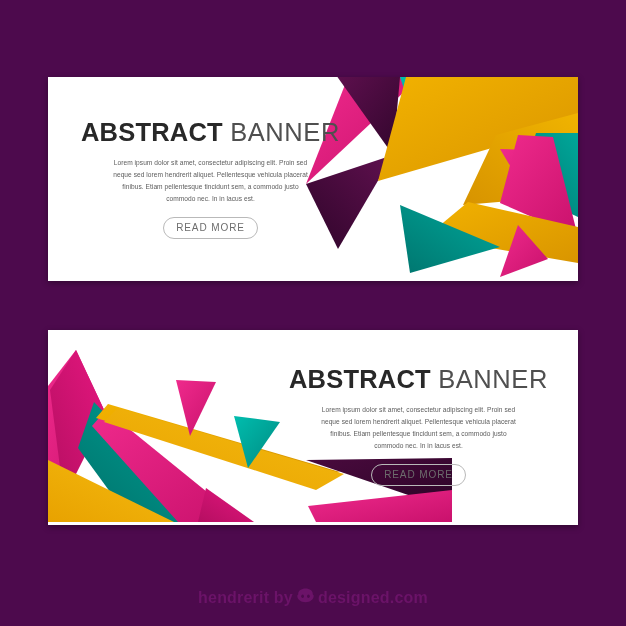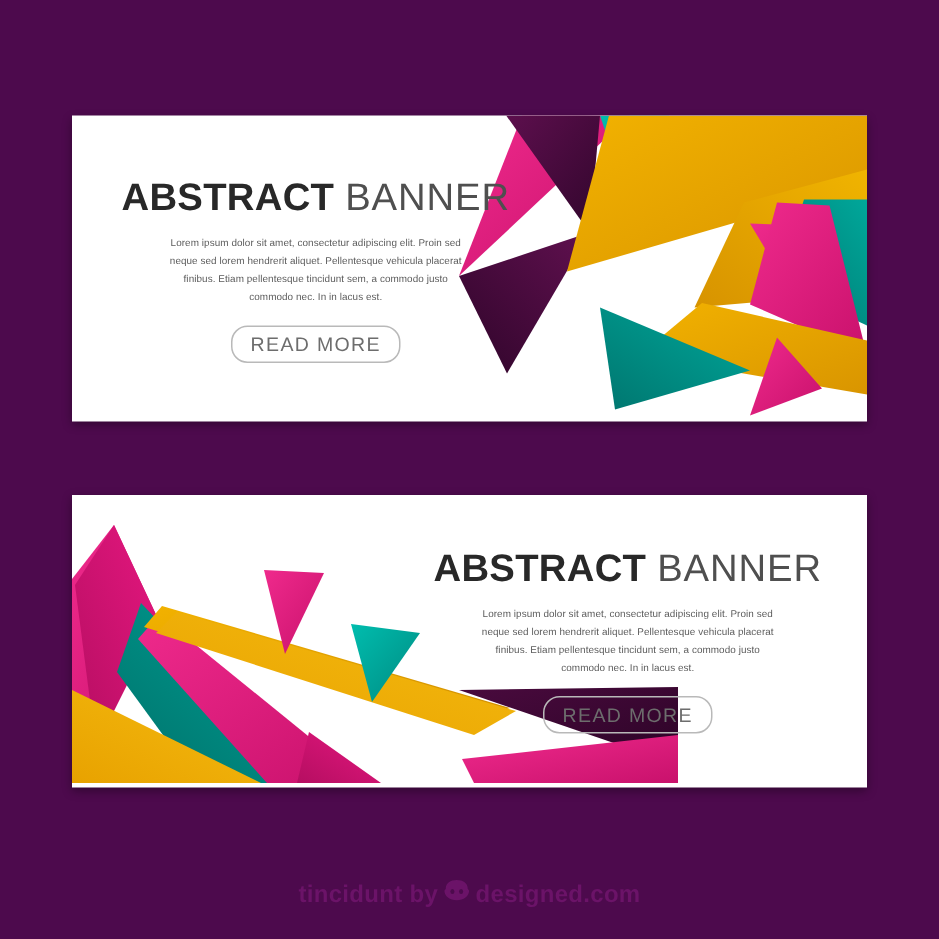--- a/index.html
+++ b/index.html
@@ -86,21 +86,21 @@
     font-size: 6.6px;
     line-height: 1.82;
     color: #5c5c5c;
     margin: 0 auto 12px auto;
     width: 205px;
     letter-spacing: 0.05px;
   }
 
   .read-more {
     display: inline-block;
-    font-size: 13px;
+    font-size: 10px;
     letter-spacing: 0.9px;
     color: #6d6d6d;
     border: 1px solid #b9b9b9;
     border-radius: 11px;
     padding: 5px 12px 5px 12px;
     background: transparent;
     line-height: 1;
     cursor: pointer;
   }
 
@@ -258,20 +258,20 @@
     <div class="text-block">
       <div class="headline">
         <span class="w1">ABSTRACT</span><span>&nbsp;</span><span class="w2">BANNER</span>
       </div>
       <p class="body-copy">Lorem ipsum dolor sit amet, consectetur adipiscing elit. Proin sed neque sed lorem hendrerit aliquet. Pellentesque vehicula placerat finibus. Etiam pellentesque tincidunt sem, a commodo justo commodo nec. In in lacus est.</p>
       <button class="read-more">READ MORE</button>
     </div>
   </div>
 
   <div id="footer">
-    <span class="seg">tincidunt by</span><span class="logo-glyph"><svg width="17" height="15" viewBox="0 0 17 15">
+    <span class="seg">hendrerit by</span><span class="logo-glyph"><svg width="17" height="15" viewBox="0 0 17 15">
           <path d="M8.5 0.6 C4.3 0.6 1.2 2.9 1.2 6.0 L1.2 6.6 C0.6 6.9 0.3 7.4 0.3 8.0 C0.3 11.4 3.9 14.2 8.5 14.2 C13.1 14.2 16.7 11.4 16.7 8.0 C16.7 7.4 16.4 6.9 15.8 6.6 L15.8 6.0 C15.8 2.9 12.7 0.6 8.5 0.6 Z" fill="#6b1368"></path>
           <ellipse cx="5.6" cy="8.3" rx="1.35" ry="1.7" fill="#4d0a4d"></ellipse>
           <ellipse cx="11.4" cy="8.3" rx="1.35" ry="1.7" fill="#4d0a4d"></ellipse>
         </svg></span><span class="seg">designed.com</span>
   </div>
 
 </div>
 
 </body></html>

